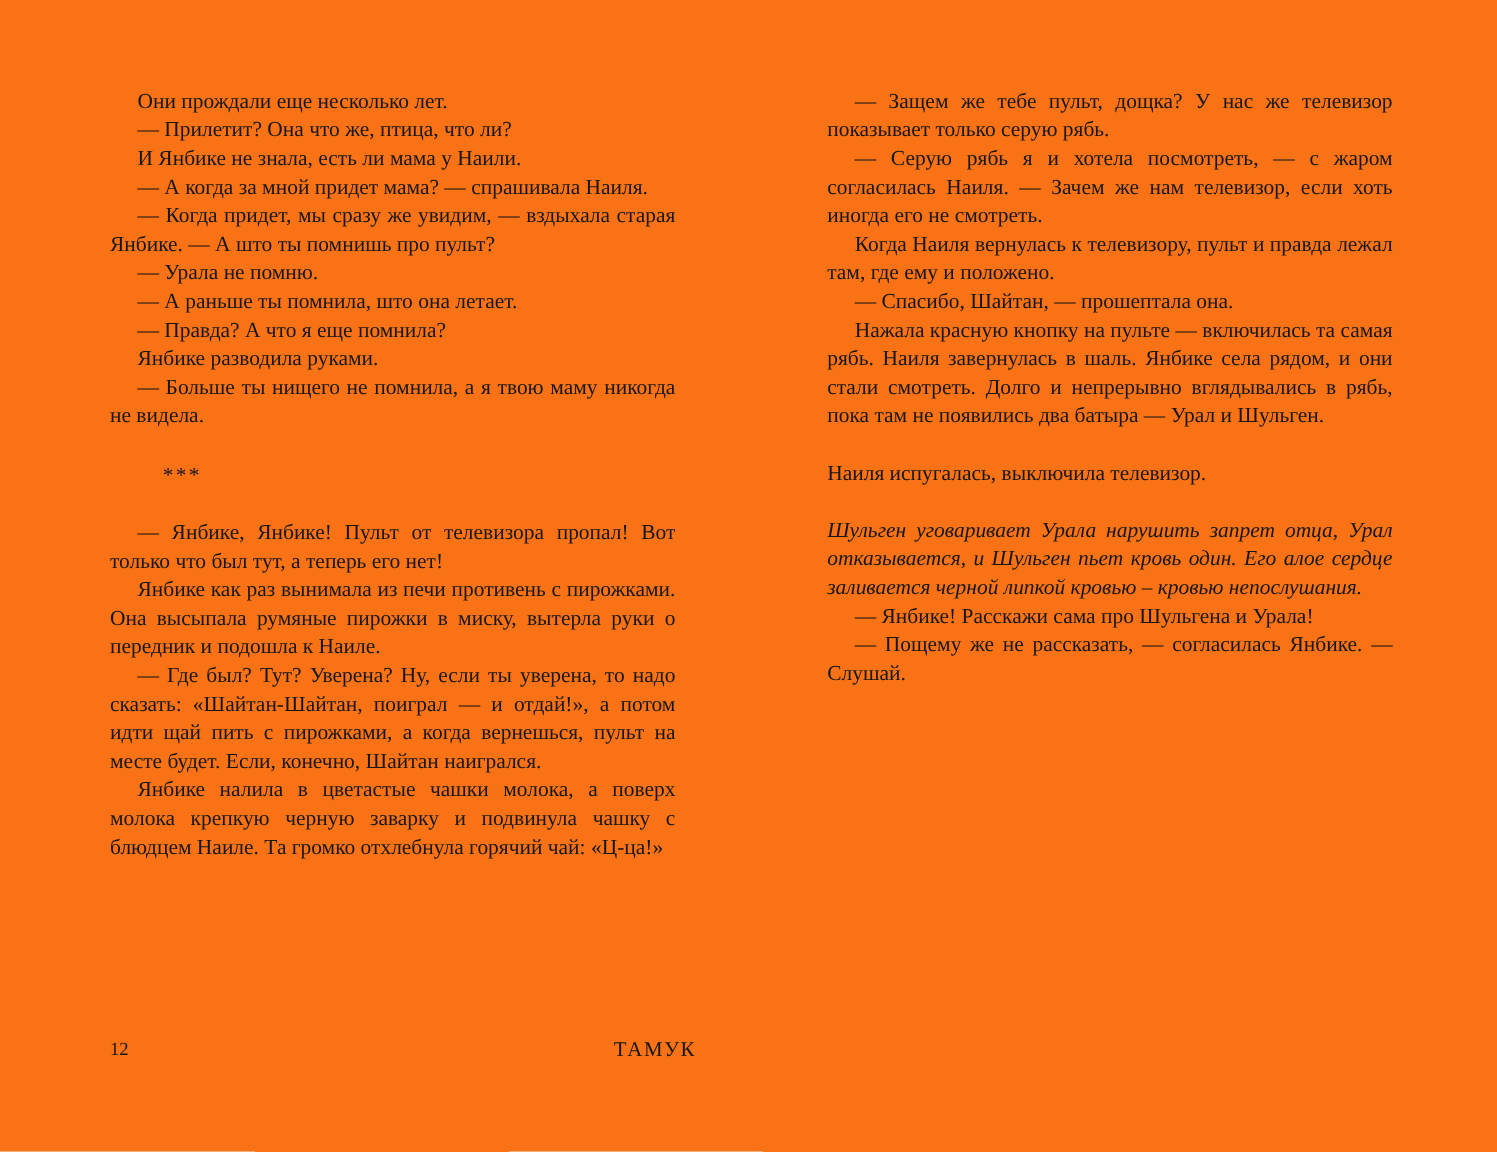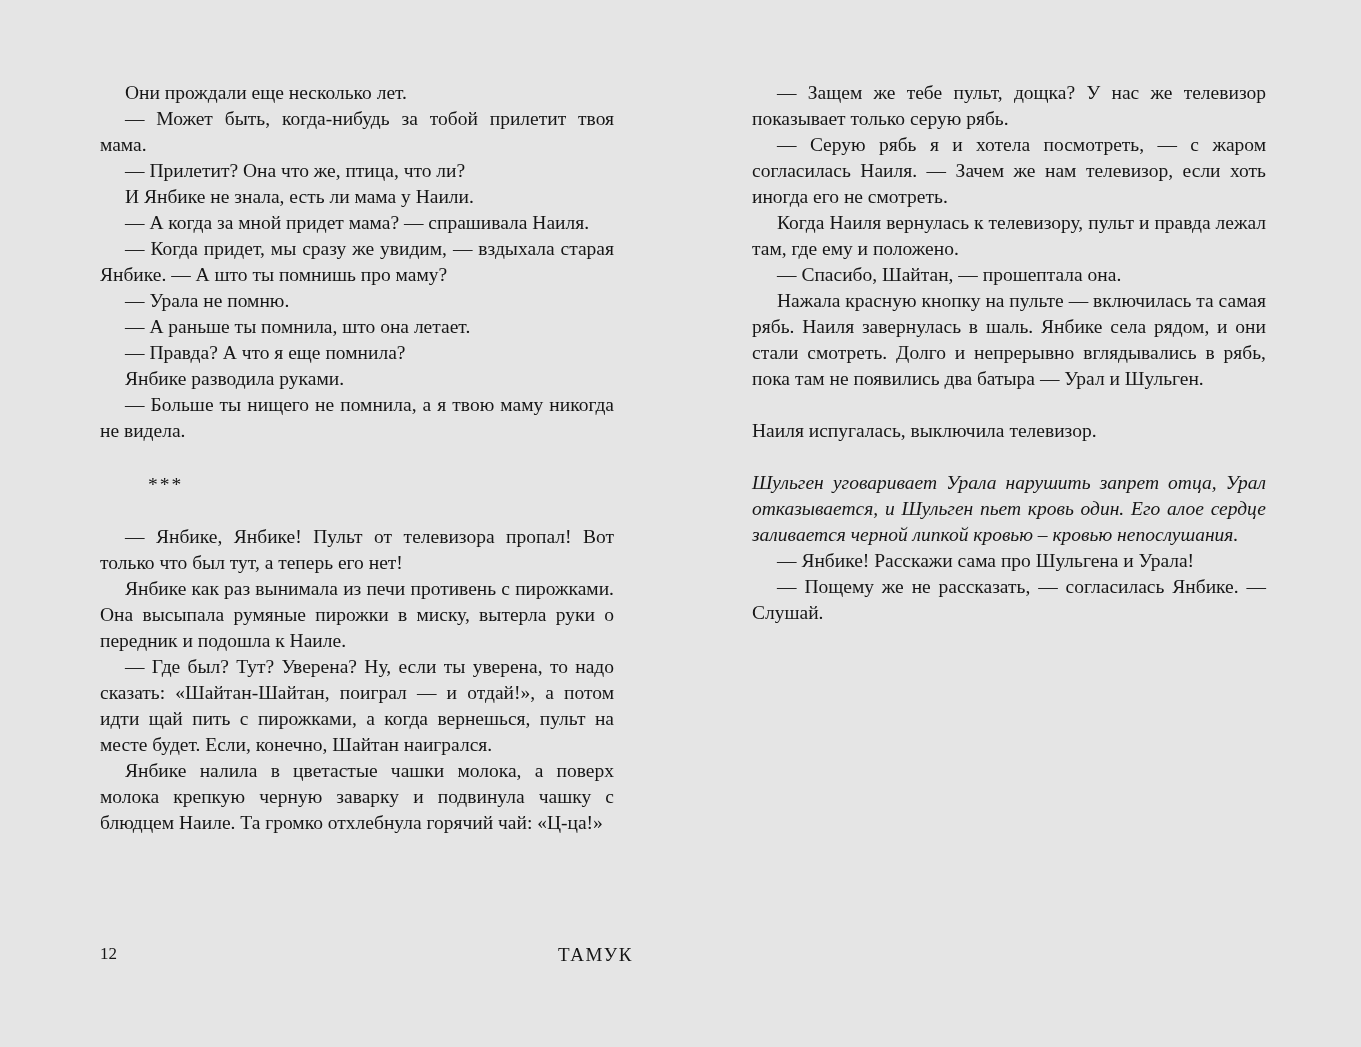--- a/index.html
+++ b/index.html
@@ -4,21 +4,21 @@
 <style>
   html, body {
     margin: 0;
     padding: 0;
     background: #ffffff;
   }
   .page {
     position: relative;
     width: 1361px;
     height: 1047px;
-    background: #e5e5e5;
+    background: #f97316;
     color: #161616;
     font-family: "Liberation Serif", "DejaVu Serif", serif;
     overflow: hidden;
   }
   .column {
     position: absolute;
     top: 80px;
     width: 514px;
   }
   .column-left  { left: 100px; }
@@ -70,25 +70,24 @@
     letter-spacing: 1.5px;
   }
 </style>
 </head>
 <body>
 
 <div class="page">
 
   <div class="column column-left">
     <p class="para indent">Они прождали еще несколько лет.</p>
-    <p class="para indent">— Может быть, когда-нибудь за тобой прилетит твоя мама.</p>
     <p class="para indent">— Прилетит? Она что же, птица, что ли?</p>
     <p class="para indent">И Янбике не знала, есть ли мама у Наили.</p>
     <p class="para indent">— А когда за мной придет мама? — спрашивала Наиля.</p>
-    <p class="para indent">— Когда придет, мы сразу же увидим, — вздыхала старая Янбике. — А што ты помнишь про маму?</p>
+    <p class="para indent">— Когда придет, мы сразу же увидим, — вздыхала старая Янбике. — А што ты помнишь про пульт?</p>
     <p class="para indent">— Урала не помню.</p>
     <p class="para indent">— А раньше ты помнила, што она летает.</p>
     <p class="para indent">— Правда? А что я еще помнила?</p>
     <p class="para indent">Янбике разводила руками.</p>
     <p class="para indent">— Больше ты нищего не помнила, а я твою маму никогда не видела.</p>
     <p class="para separator">***</p>
     <p class="para indent">— Янбике, Янбике! Пульт от телевизора пропал! Вот только что был тут, а теперь его нет!</p>
     <p class="para indent">Янбике как раз вынимала из печи противень с пирожками. Она высыпала румяные пирожки в миску, вытерла руки о передник и подошла к Наиле.</p>
     <p class="para indent">— Где был? Тут? Уверена? Ну, если ты уверена, то надо сказать: «Шайтан-Шайтан, поиграл — и отдай!», а потом идти щай пить с пирожками, а когда вернешься, пульт на месте будет. Если, конечно, Шайтан наигрался.</p>
     <p class="para indent">Янбике налила в цветастые чашки молока, а поверх молока крепкую черную заварку и подвинула чашку с блюдцем Наиле. Та громко отхлебнула горячий чай: «Ц-ца!»</p>

